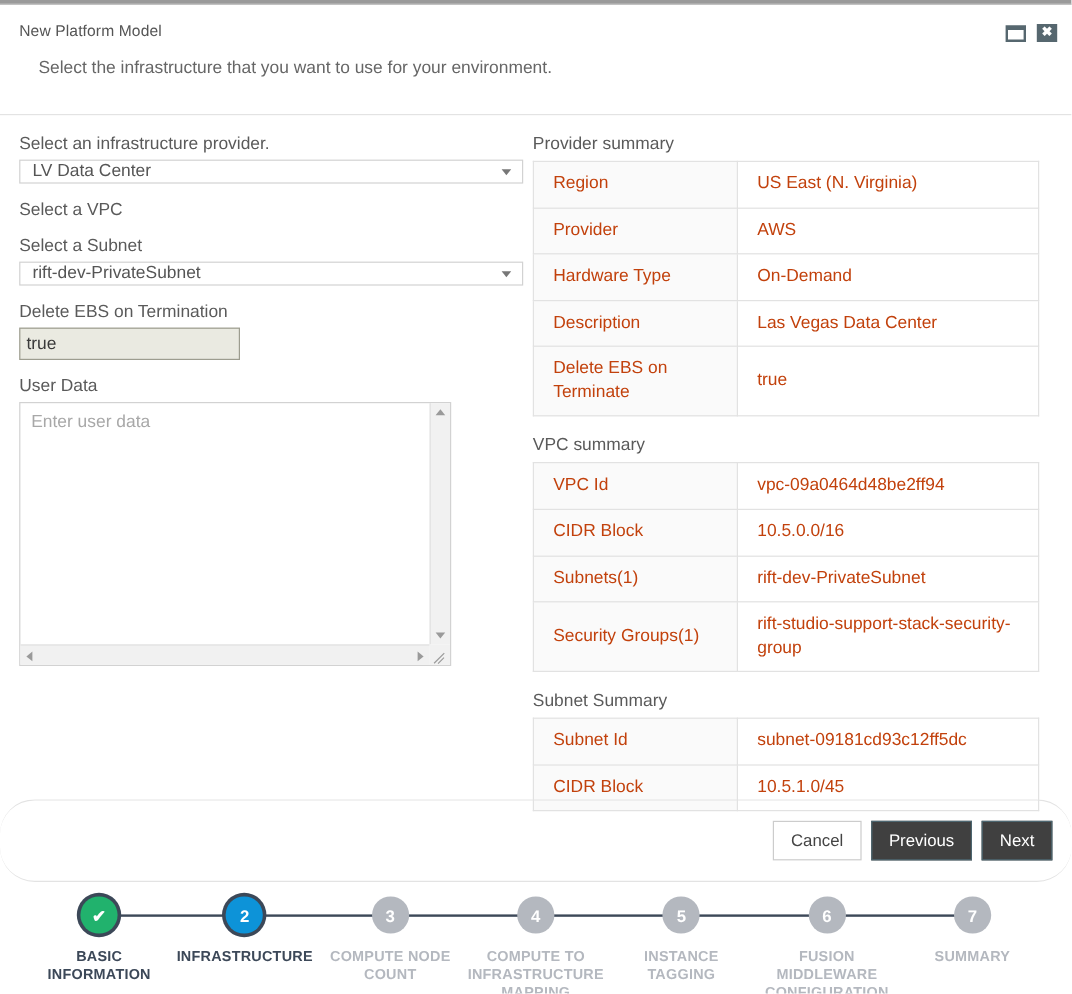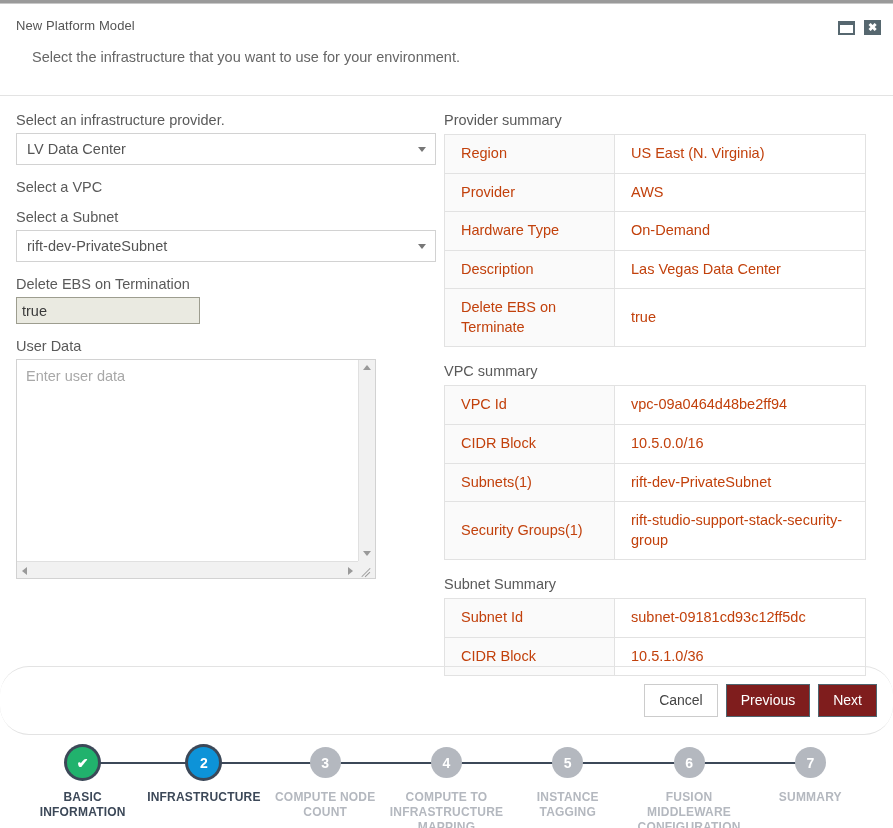--- a/index.html
+++ b/index.html
@@ -80,21 +80,21 @@
     font-size: 14.5px;
     color: #5a5a5a;
     margin: 0 0 5px 0;
     display: block;
   }
   .field-group { margin-bottom: 14px; }
 
   .select-box {
     position: relative;
     width: 420px;
-    height: 32px;
+    height: 20px;
     border: 1px solid #d2d2d2;
     background: #ffffff;
     display: flex;
     align-items: center;
     padding: 0 24px 0 10px;
     font-size: 14.5px;
     color: #555555;
     cursor: pointer;
   }
   .caret {
@@ -248,21 +248,21 @@
     font-family: "Liberation Sans", sans-serif;
     line-height: 1.2;
   }
   .btn-cancel {
     background: #ffffff;
     border-color: #cccccc;
     color: #444444;
     min-width: 58px;
   }
   .btn-primary {
-    background: #7f1d1d;
+    background: #404040;
     color: #ffffff;
     border-color: #4d6670;
     min-width: 58px;
   }
 
   
   .wizard {
     position: absolute;
     left: 0; right: 0;
     top: 736px;
@@ -446,21 +446,21 @@
     <div class="summary-block">
       <div class="summary-title">Subnet Summary</div>
       <table class="summary">
           <tbody>
         <tr>
           <td class="k">Subnet Id</td>
           <td class="v">subnet-09181cd93c12ff5dc</td>
         </tr>
         <tr>
           <td class="k">CIDR Block</td>
-          <td class="v">10.5.1.0/36</td>
+          <td class="v">10.5.1.0/45</td>
         </tr>
       </tbody>
         </table>
     </div>
 
   </div>
 </div>
 
 <div class="footer">
   <button class="btn btn-cancel">Cancel</button>

